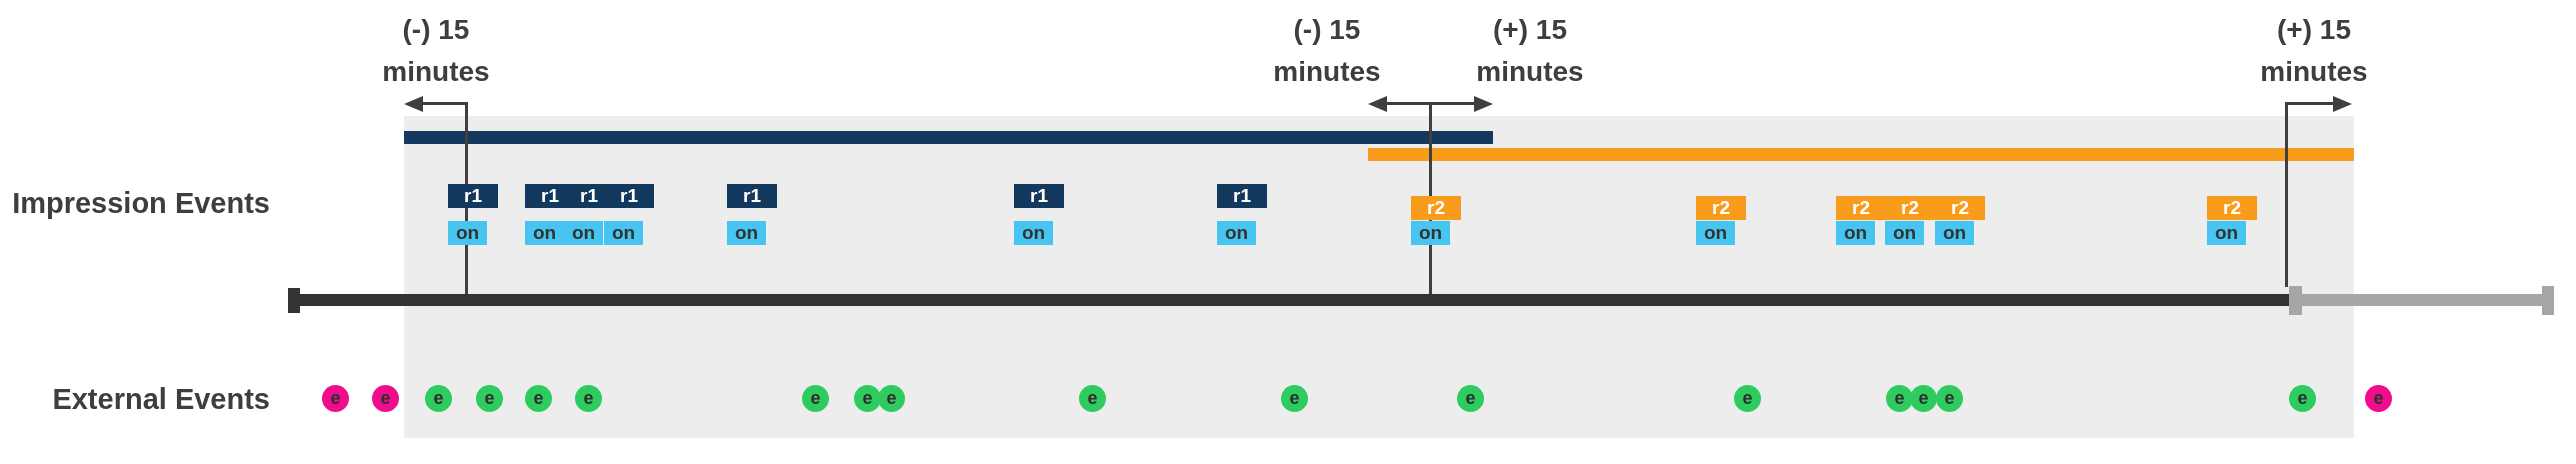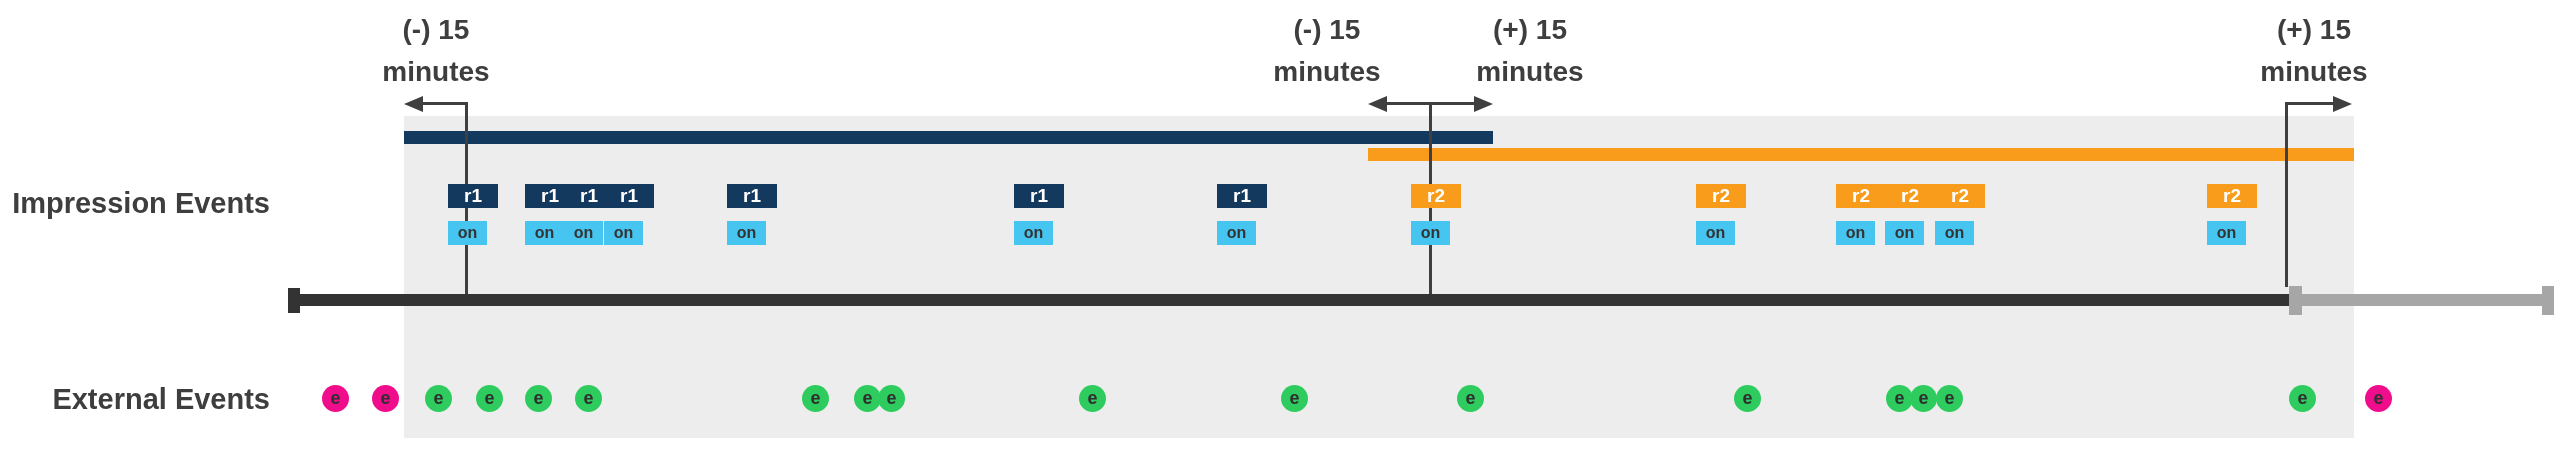--- a/index.html
+++ b/index.html
@@ -35,23 +35,23 @@
   
   .tl-bar{position:absolute; top:294px; height:12.2px; z-index:3;}
   .tl-cap{position:absolute; z-index:3;}
   .start-label{position:absolute; top:323px; width:188px; text-align:center; color:var(--text);
     font-size:28px; font-weight:600; z-index:4;}
   
   .imp-event{position:absolute; top:184px; width:39px; height:61px; z-index:4;}
   .r-box{position:absolute; top:0; left:0; width:50px; height:24.4px; color:var(--r-text);
     font-size:19px; line-height:24.4px; font-weight:600; text-align:center;}
   .r-box.v1{background:var(--r1);}
-  .r-box.v2{background:var(--r2);}
+  .r-box.v2{background:var(--r2);margin-top:12px;}
   .on-box{position:absolute; top:37px; left:0; width:39px; height:24.4px; background:var(--on-bg);
-    color:var(--on-text); font-size:16px; line-height:24.4px; font-weight:600; text-align:center;}
+    color:var(--on-text); font-size:19px; line-height:24.4px; font-weight:600; text-align:center;}
   
   .ext-event{position:absolute; top:385px; width:27px; height:27px; border-radius:50%;
     color:var(--e-text); font-size:18px; line-height:27px; font-weight:600; text-align:center; z-index:4;}
   .ext-event.green{background:var(--green);}
   .ext-event.pink{background:var(--pink);}
 </style>
 </head>
 <body>
 
 <div id="stage">

